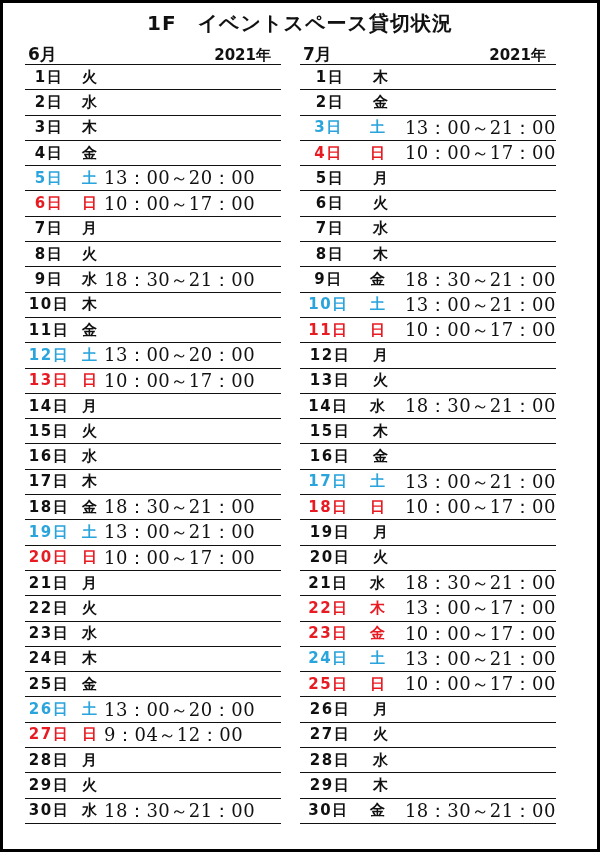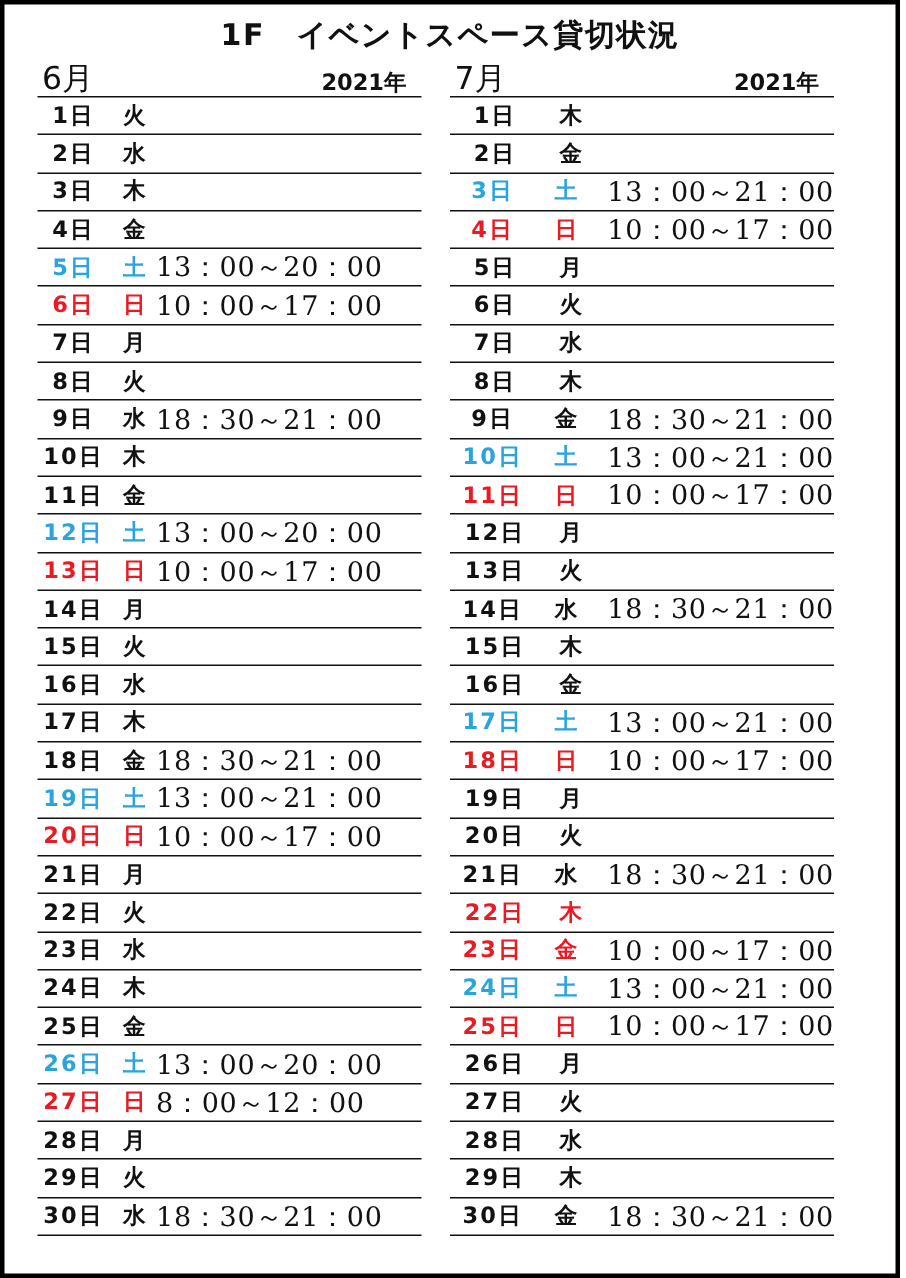--- a/index.html
+++ b/index.html
@@ -30,21 +30,21 @@
   }
   .col { width: 256px; }
   .col-header {
     display: flex;
     justify-content: space-between;
     align-items: flex-end;
     height: 26px;
     padding: 0 10px 1px 3px;
     border-bottom: 1.4px solid var(--line, #111);
   }
-  .month { font-size: 21px; font-weight: normal; line-height: 1; }
+  .month { font-size: 17px; font-weight: bold; line-height: 1; }
   .year  { font-size: 15px; font-weight: bold; line-height: 1; }
   .cal-row {
     display: flex;
     align-items: center;
     height: 25.3px;
     border-bottom: 1.3px solid var(--line, #111);
     font-size: 15px;
     font-weight: bold;
   }
   .day {
@@ -191,21 +191,21 @@
             <span class="weekday">金</span>
           </div>
           <div class="cal-row saturday">
             <span class="day">26日</span>
             <span class="weekday">土</span>
             <span class="time">13：00～20：00</span>
           </div>
           <div class="cal-row holiday">
             <span class="day">27日</span>
             <span class="weekday">日</span>
-            <span class="time">8：00～12：00</span>
+            <span class="time">9：04～12：00</span>
           </div>
           <div class="cal-row">
             <span class="day">28日</span>
             <span class="weekday">月</span>
           </div>
           <div class="cal-row">
             <span class="day">29日</span>
             <span class="weekday">火</span>
           </div>
           <div class="cal-row">
@@ -311,20 +311,21 @@
             <span class="weekday">火</span>
           </div>
           <div class="cal-row">
             <span class="day">21日</span>
             <span class="weekday">水</span>
             <span class="time">18：30～21：00</span>
           </div>
           <div class="cal-row holiday">
             <span class="day">22日</span>
             <span class="weekday">木</span>
+            <span class="time">13：00～17：00</span>
           </div>
           <div class="cal-row holiday">
             <span class="day">23日</span>
             <span class="weekday">金</span>
             <span class="time">10：00～17：00</span>
           </div>
           <div class="cal-row saturday">
             <span class="day">24日</span>
             <span class="weekday">土</span>
             <span class="time">13：00～21：00</span>

